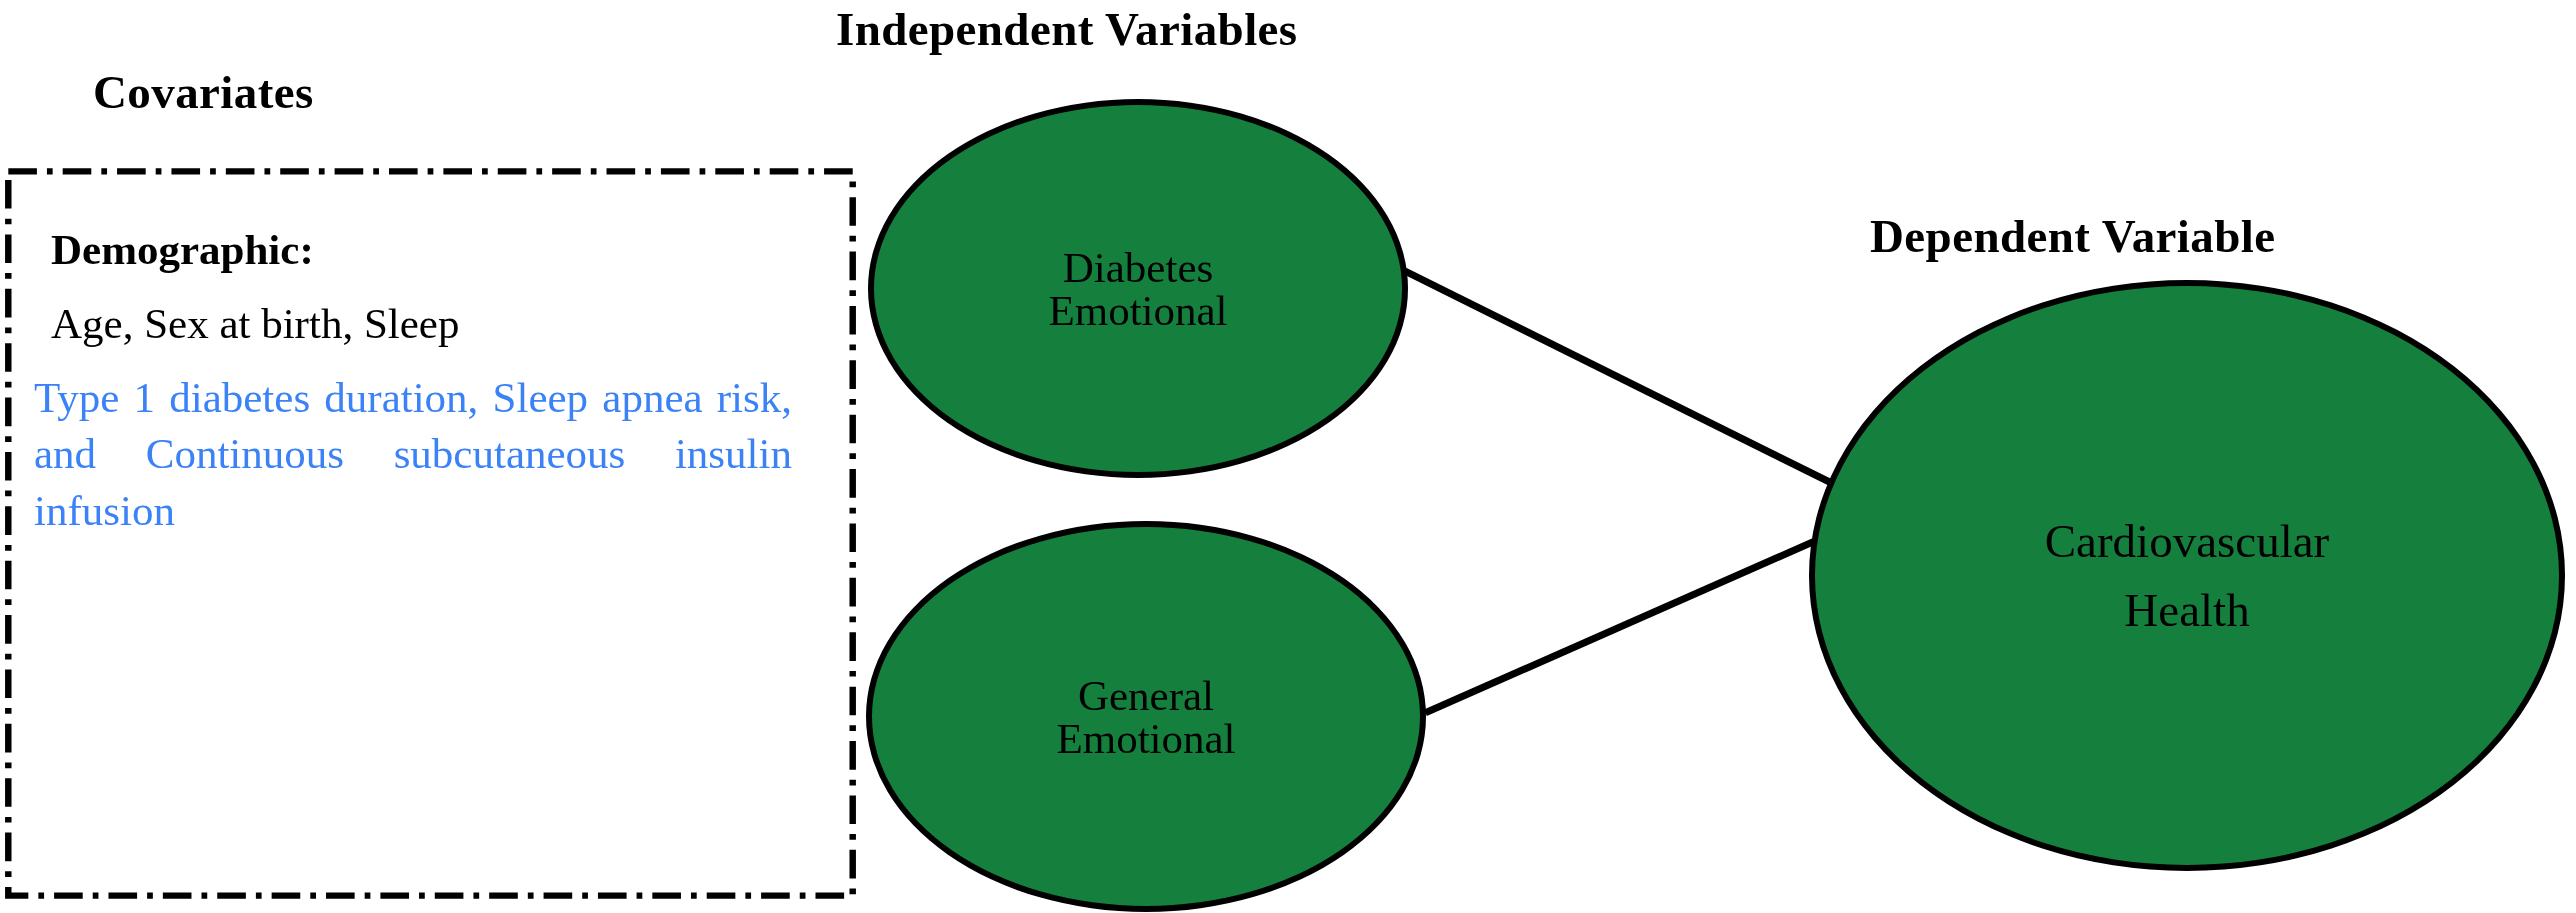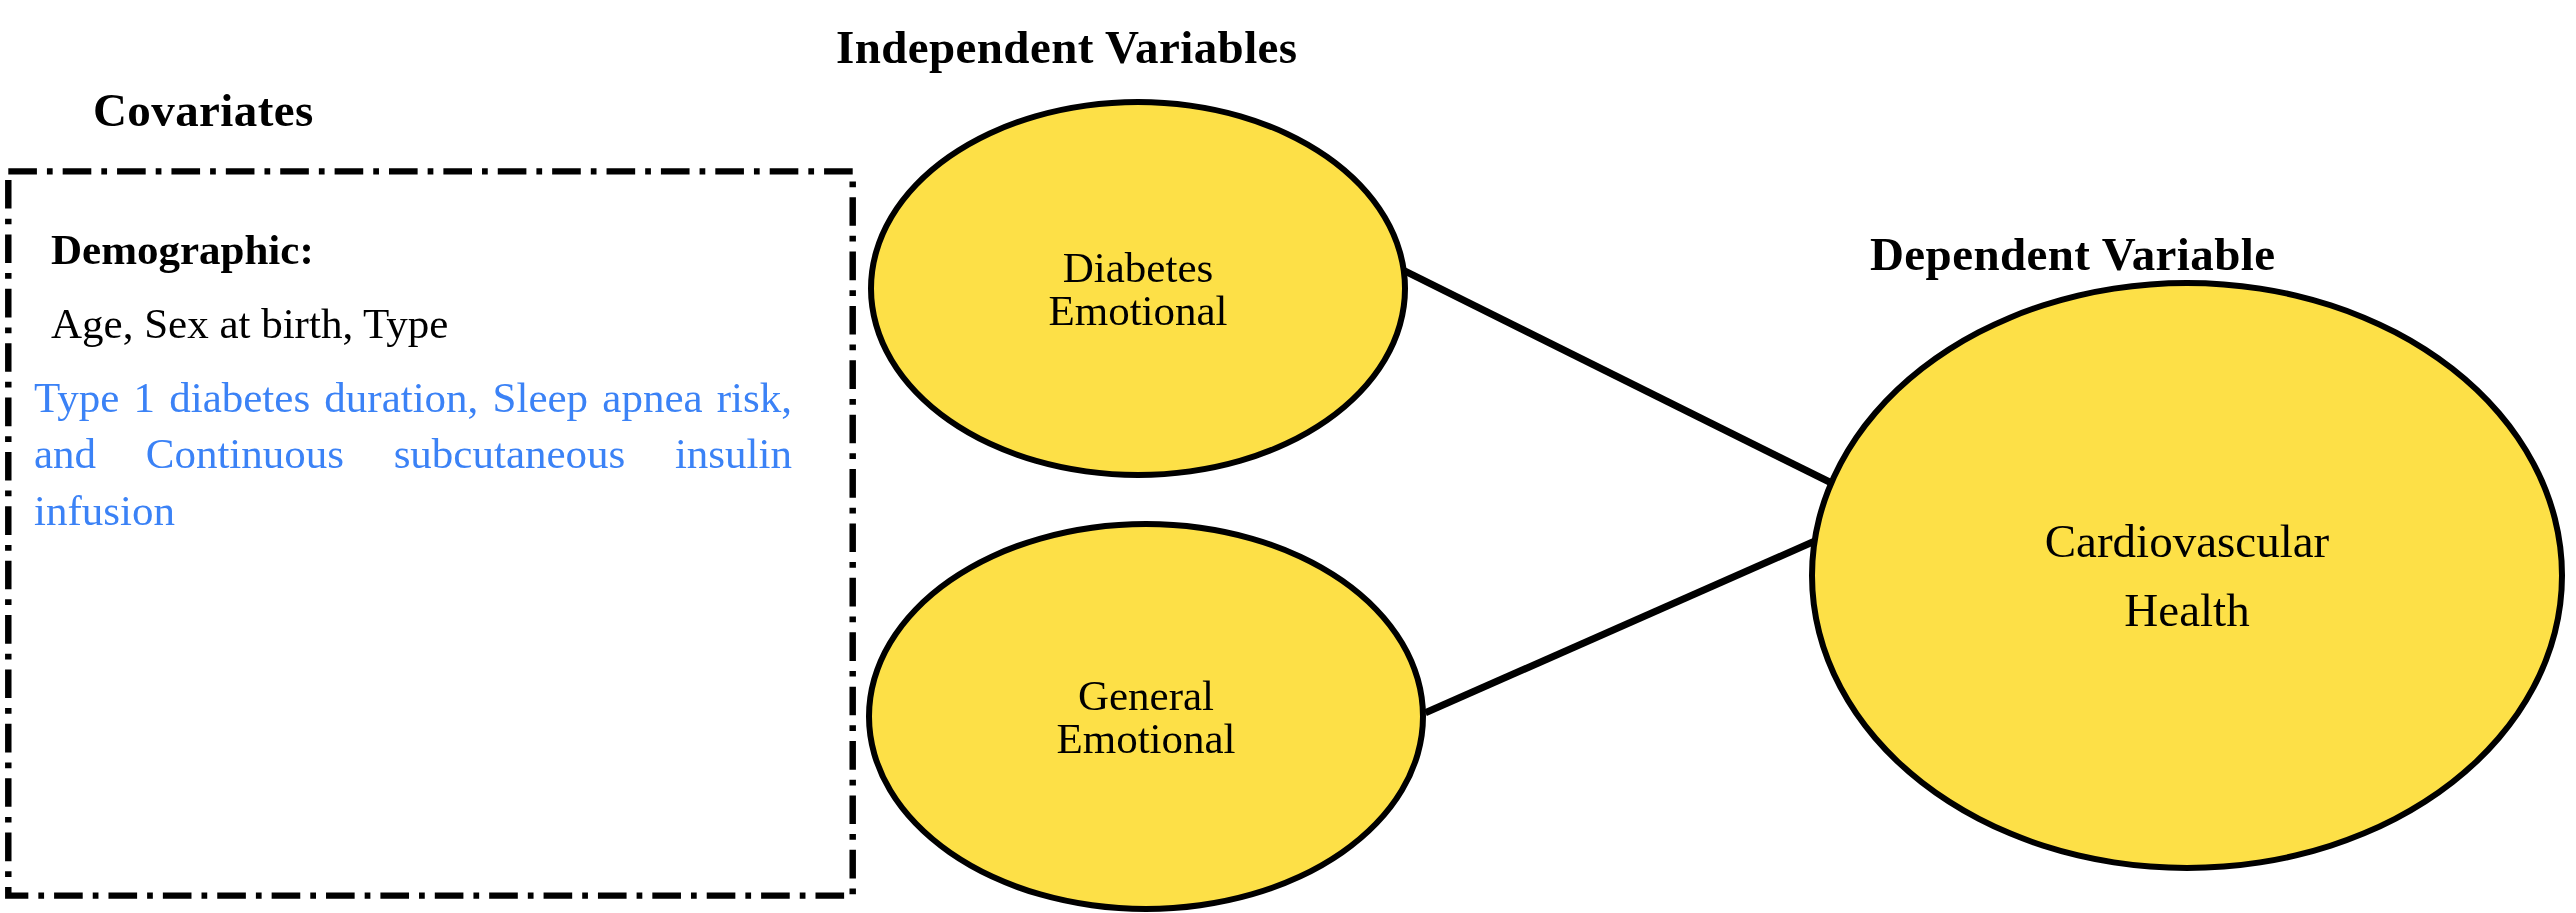--- a/index.html
+++ b/index.html
@@ -17,21 +17,20 @@
     color: #000000;
   }
 
   
   .heading {
     position: absolute;
     font-weight: bold;
     color: #000000;
     white-space: nowrap;
     line-height: 1;
-    margin-top: 18px;
   }
   #covariates-heading {
     left: 93px;
     top: 69px;
     font-size: 47px;
     letter-spacing: 0.4px;
   }
   #iv-heading {
     left: 836px;
     top: 5.7px;
@@ -88,21 +87,21 @@
     text-align: justify;
     text-align-last: left;
     width: 758px;
   }
 
   
   .node-ellipse {
     position: absolute;
     border: 6.4px solid #000000;
     border-radius: 50%;
-    background: #fde047;
+    background: #15803d;
     box-sizing: border-box;
     display: flex;
     flex-direction: column;
     align-items: center;
     justify-content: center;
   }
   .node-line {
     font-size: 43px;
     line-height: 1.0;
     color: #000000;
@@ -154,21 +153,21 @@
   <div class="heading" id="dv-heading">Dependent Variable</div>
 
   <svg id="covariates-box-svg" viewBox="0 0 1192 1024">
     <rect x="6" y="6" width="1180" height="1012" fill="none" stroke="#000000" stroke-width="9" stroke-dasharray="40 14 8 14"></rect>
   </svg>
 
   <div id="covariates-box" style="border:none;"></div>
 
   <div id="covariates-content">
     <div class="cov-line bold">Demographic:</div>
-    <div class="cov-line">Age, Sex at birth, Type</div>
+    <div class="cov-line">Age, Sex at birth, Sleep</div>
     <div class="cov-para">Type 1 diabetes duration, Sleep apnea risk, and Continuous subcutaneous insulin infusion</div>
   </div>
 
   <svg id="connectors" viewBox="0 0 3600 1277">
     <line x1="1958" y1="376" x2="2566" y2="678" stroke="#000000" stroke-width="10" stroke-linecap="butt"></line>
     <line x1="1992" y1="996" x2="2568" y2="742" stroke="#000000" stroke-width="10" stroke-linecap="butt"></line>
   </svg>
 
   <div class="node-ellipse" id="node-diabetes-emotional">
     <div class="node-line">Diabetes</div>

